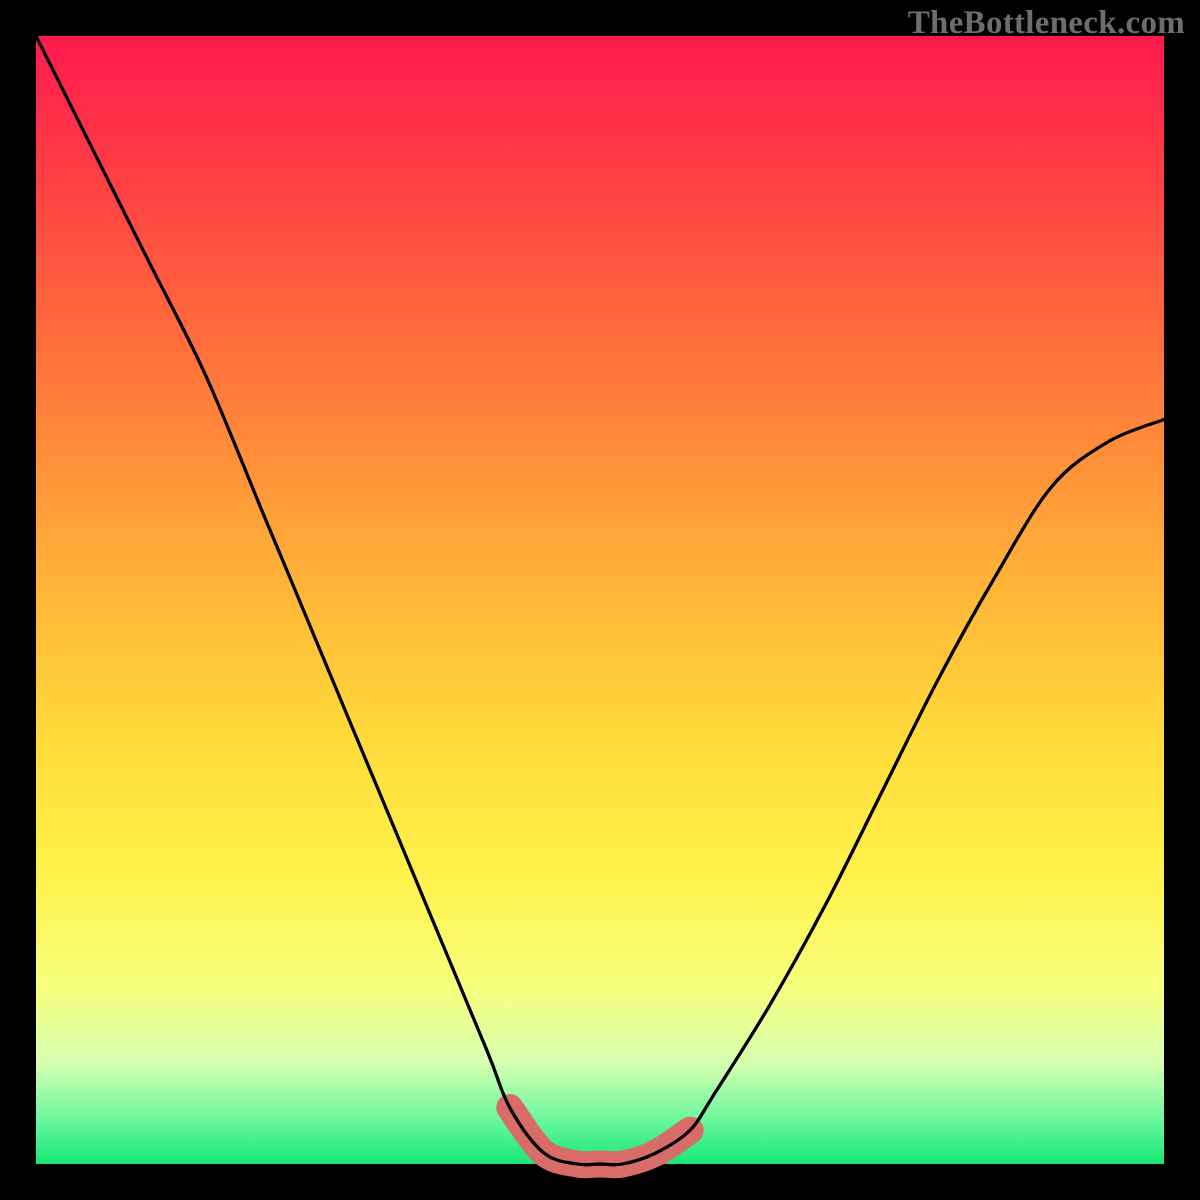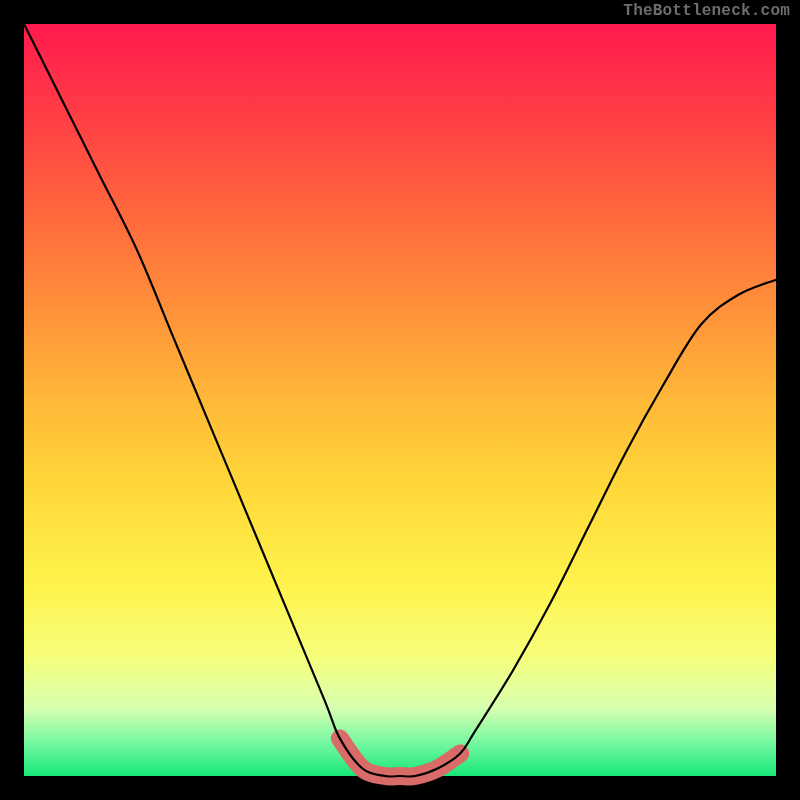--- a/index.html
+++ b/index.html
@@ -37,22 +37,22 @@
       #f7ff7a 84%,
       #d7ffb0 91%,
       #6cf79e 96%,
       #17e776 100%
     );
   }
   .watermark {
     position: absolute;
     top: 2px;
     right: 10px;
-    font-family: Liberation Mono, monospace;
-    font-size: 16px;
+    font-family: Liberation Serif, serif;
+    font-size: 22px;
     font-weight: 600;
     color: #6d6d6d;
     letter-spacing: 0.2px;
     user-select: none;
   }
   svg.curve {
     position: absolute;
     left: 0;
     top: 0;
     width: 752px;

